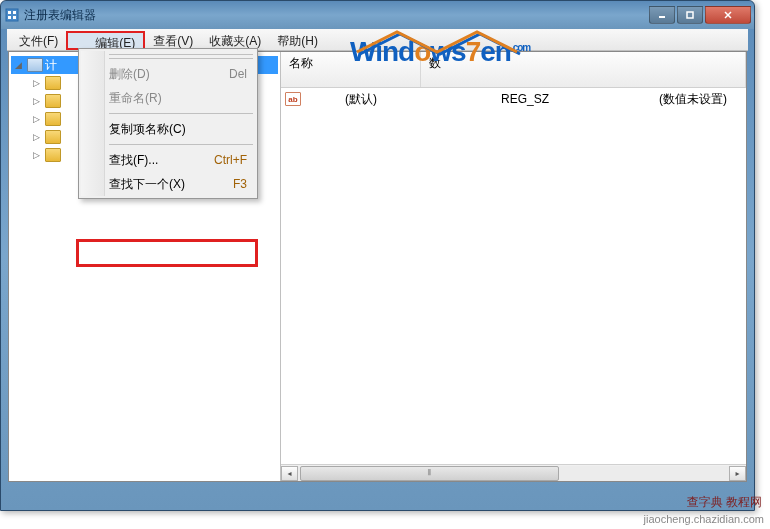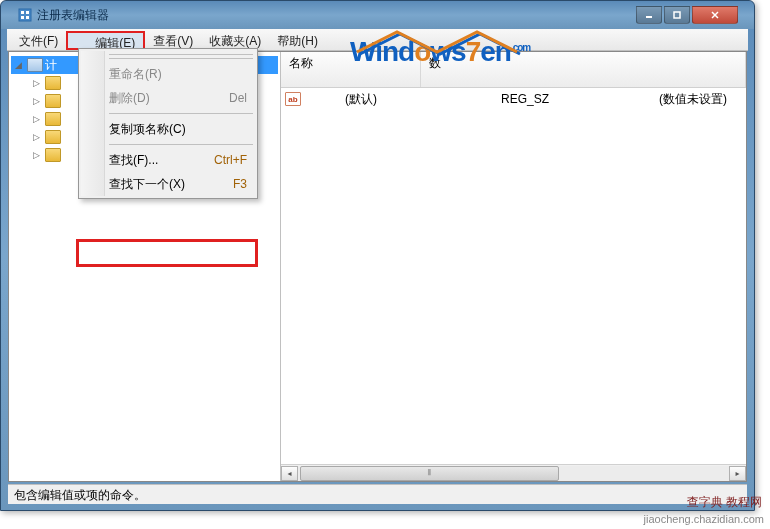--- a/index.html
+++ b/index.html
@@ -1,20 +1,20 @@
 <!DOCTYPE html>
 <html><head>
 <meta charset="utf-8">
 <style>
 * { margin: 0; padding: 0; box-sizing: border-box; font-family: "Microsoft YaHei", "SimSun", sans-serif; }
 body { background: #fff; width: 770px; height: 529px; position: relative; overflow: hidden; }
 
 .window { position: absolute; top: 0; left: 0; width: 755px; height: 511px; background: linear-gradient(to bottom, #5a8ab8 0%, #7aa6cc 50%, #6a96bc 100%); border: 1px solid #2a4a6a; border-radius: 6px 6px 0 0; box-shadow: 2px 2px 6px rgba(0,0,0,0.3); }
 
-.titlebar { height: 28px; display: flex; align-items: center; padding: 0 16px; background: linear-gradient(to bottom, #5a8ab8 0%, #7aa6cc 50%, #6a96bc 100%); border-radius: 6px 6px 0 0; }
+.titlebar { height: 28px; display: flex; align-items: center; padding: 0 3px; background: linear-gradient(to bottom, #5a8ab8 0%, #7aa6cc 50%, #6a96bc 100%); border-radius: 6px 6px 0 0; }
 .titlebar .icon { width: 16px; height: 16px; margin-right: 4px; }
 .titlebar .title { color: #0a2a4a; font-size: 12px; flex: 1; }
 .winbtns { display: flex; gap: 2px; }
 .winbtn { width: 28px; height: 18px; border: 1px solid rgba(0,0,0,0.3); border-radius: 0 0 3px 3px; display: flex; align-items: center; justify-content: center; font-size: 10px; color: #fff; }
 .winbtn.min { background: linear-gradient(to bottom, #7a9ab6, #5a7a96); width: 26px; }
 .winbtn.max { background: linear-gradient(to bottom, #7a9ab6, #5a7a96); width: 26px; }
 .winbtn.close { background: linear-gradient(to bottom, #e07a6a, #c04a3a); width: 46px; }
 .winbtn svg { width: 10px; height: 10px; }
 
 .menubar { height: 22px; background: linear-gradient(to bottom, #f8f8f8, #e8e8e8); border-bottom: 1px solid #c0c0c0; display: flex; padding: 2px 4px 0 4px; margin: 0 6px; }
@@ -155,35 +155,32 @@
       <div class="scrollbar-h">
         <div class="sbtn">◂</div>
         <div class="strack">
           <div class="sthumb">⫴</div>
         </div>
         <div class="sbtn">▸</div>
       </div>
     </div>
   </div>
 
-  <div class="statusbar">
-    <span>包含编辑值或项的命令。</span>
-  </div>
 </div>
 
 <div class="dropdown">
   <div class="iconstrip"></div>
   <div class="sep"></div>
   <div class="sep"></div>
-  <div class="drow disabled">
-    <span>重命名(R)</span>
-  </div>
   <div class="drow disabled">
     <span>删除(D)</span>
     <span class="shortcut">Del</span>
+  </div>
+  <div class="drow disabled">
+    <span>重命名(R)</span>
   </div>
   <div class="sep"></div>
   <div class="drow">
     <span>复制项名称(C)</span>
   </div>
   <div class="sep"></div>
   <div class="drow">
     <span>查找(F)...</span>
     <span class="shortcut">Ctrl+F</span>
   </div>

